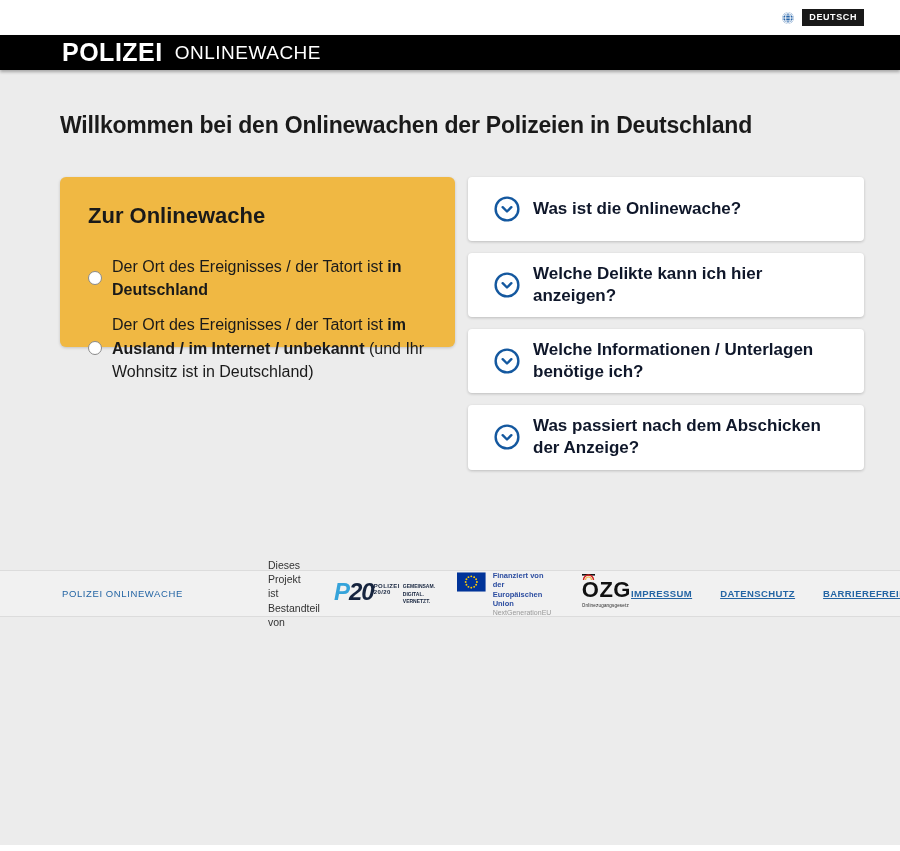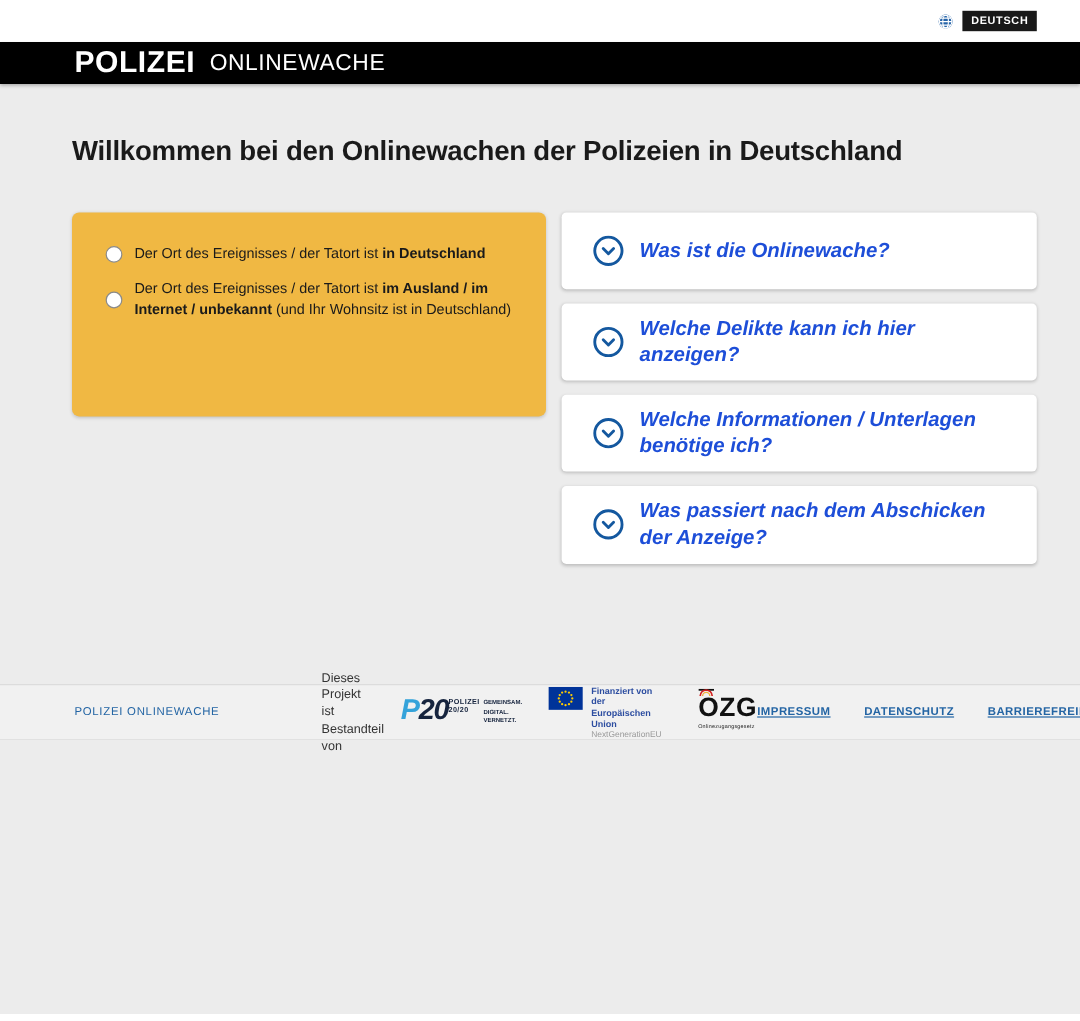--- a/index.html
+++ b/index.html
@@ -63,34 +63,34 @@
   }
   .option-row{
     display:flex; align-items:center; gap:10px;
     margin-bottom:12px; cursor:pointer;
   }
   .radio{
     width:14px; height:14px; border-radius:50%;
     background:#ffffff; border:1px solid #8a8a8a;
     flex:0 0 14px;
   }
-  .option-text{ font-size:12px; line-height:1.45; color:#1a1a1a; }
+  .option-text{ font-size:16px; line-height:1.45; color:#1a1a1a; }
   .option-text b{ font-weight:bold; }
   
   .faq-col{ flex:1 1 auto; display:flex; flex-direction:column; gap:12px; }
   .faq-card{
     background:#ffffff; border-radius:4px;
     box-shadow:0 1px 3px rgba(0,0,0,0.2);
     min-height:64px;
     display:flex; align-items:center; gap:13px;
     padding:10px 26px; cursor:pointer;
   }
   .chev-icon{ width:26px; height:26px; flex:0 0 26px; }
   .faq-q{
-    font-size:17px; font-weight:bold; color:#1d4ed8; line-height:1.3;font-style:italic;
+    font-size:17px; font-weight:bold; color:#0f172a; line-height:1.3;
   }
   
   .footer{
     height:47px; background:#f1f1f1;
     border-top:1px solid #dcdcdc; border-bottom:1px solid #dcdcdc;
     display:flex; align-items:center;
     padding:0 35px 0 62px;
   }
   .footer-brand{
     color:#2465a4; font-size:9.5px; font-weight:400;
@@ -140,20 +140,21 @@
   <span class="brand-primary">POLIZEI</span>
   <span class="brand-secondary">ONLINEWACHE</span>
 </div>
 
 <div class="content">
   <h1 class="page-title">Willkommen bei den Onlinewachen der Polizeien in Deutschland</h1>
 
   <div class="columns">
 
     <div class="action-card">
+      <h2>Zur Onlinewache</h2>
 
       <div class="option-row">
         <span class="radio"></span>
         <span class="option-text"><span>Der Ort des Ereignisses / der Tatort ist </span><b>in Deutschland</b><span></span></span>
       </div>
 
       <div class="option-row">
         <span class="radio"></span>
         <span class="option-text"><span>Der Ort des Ereignisses / der Tatort ist </span><b>im Ausland / im Internet / unbekannt</b><span> (und Ihr Wohnsitz ist in Deutschland)</span></span>
       </div>

